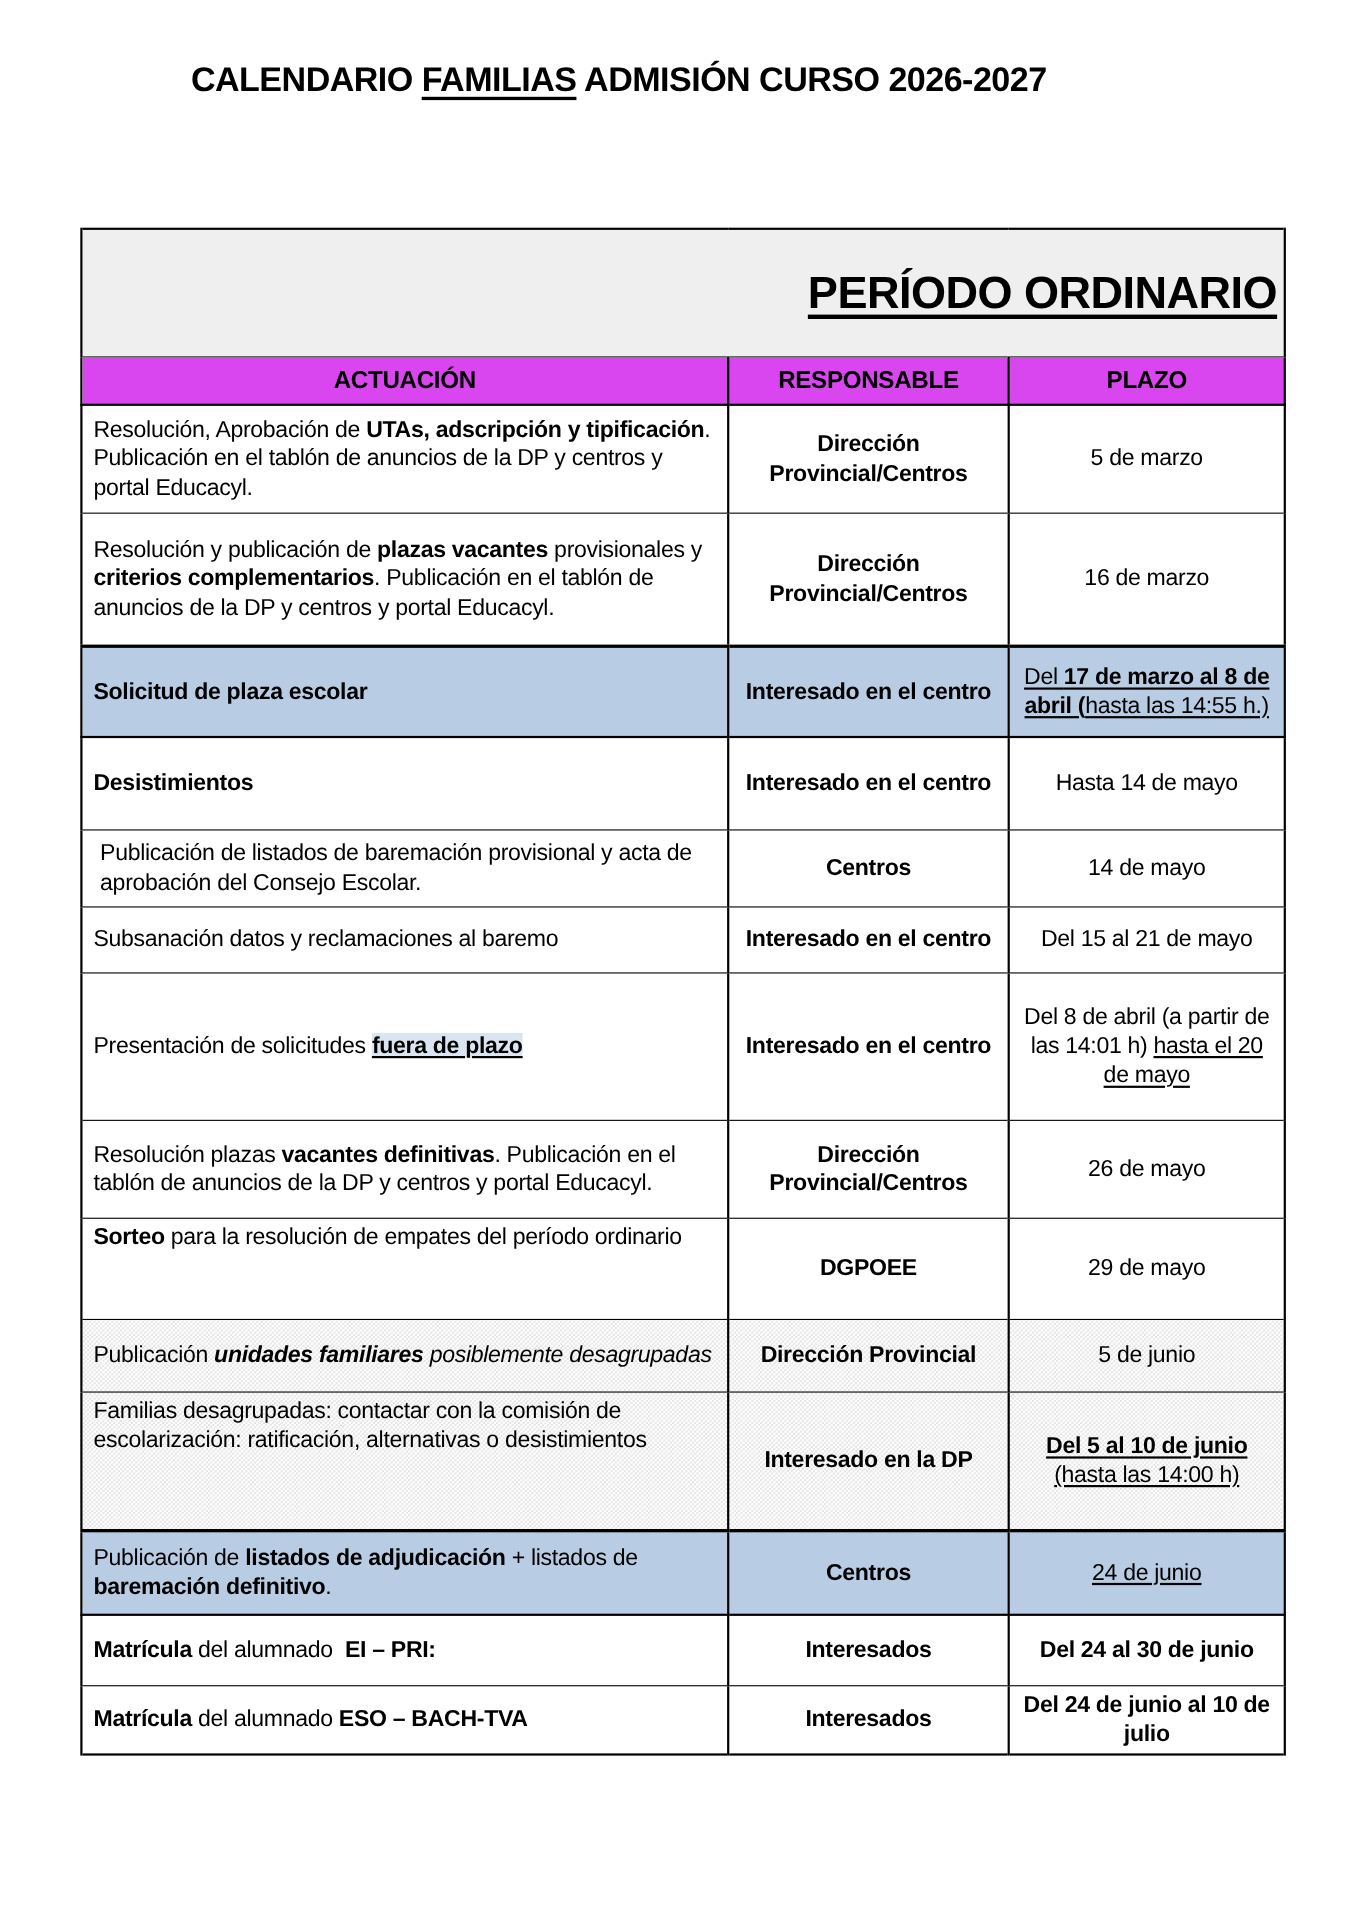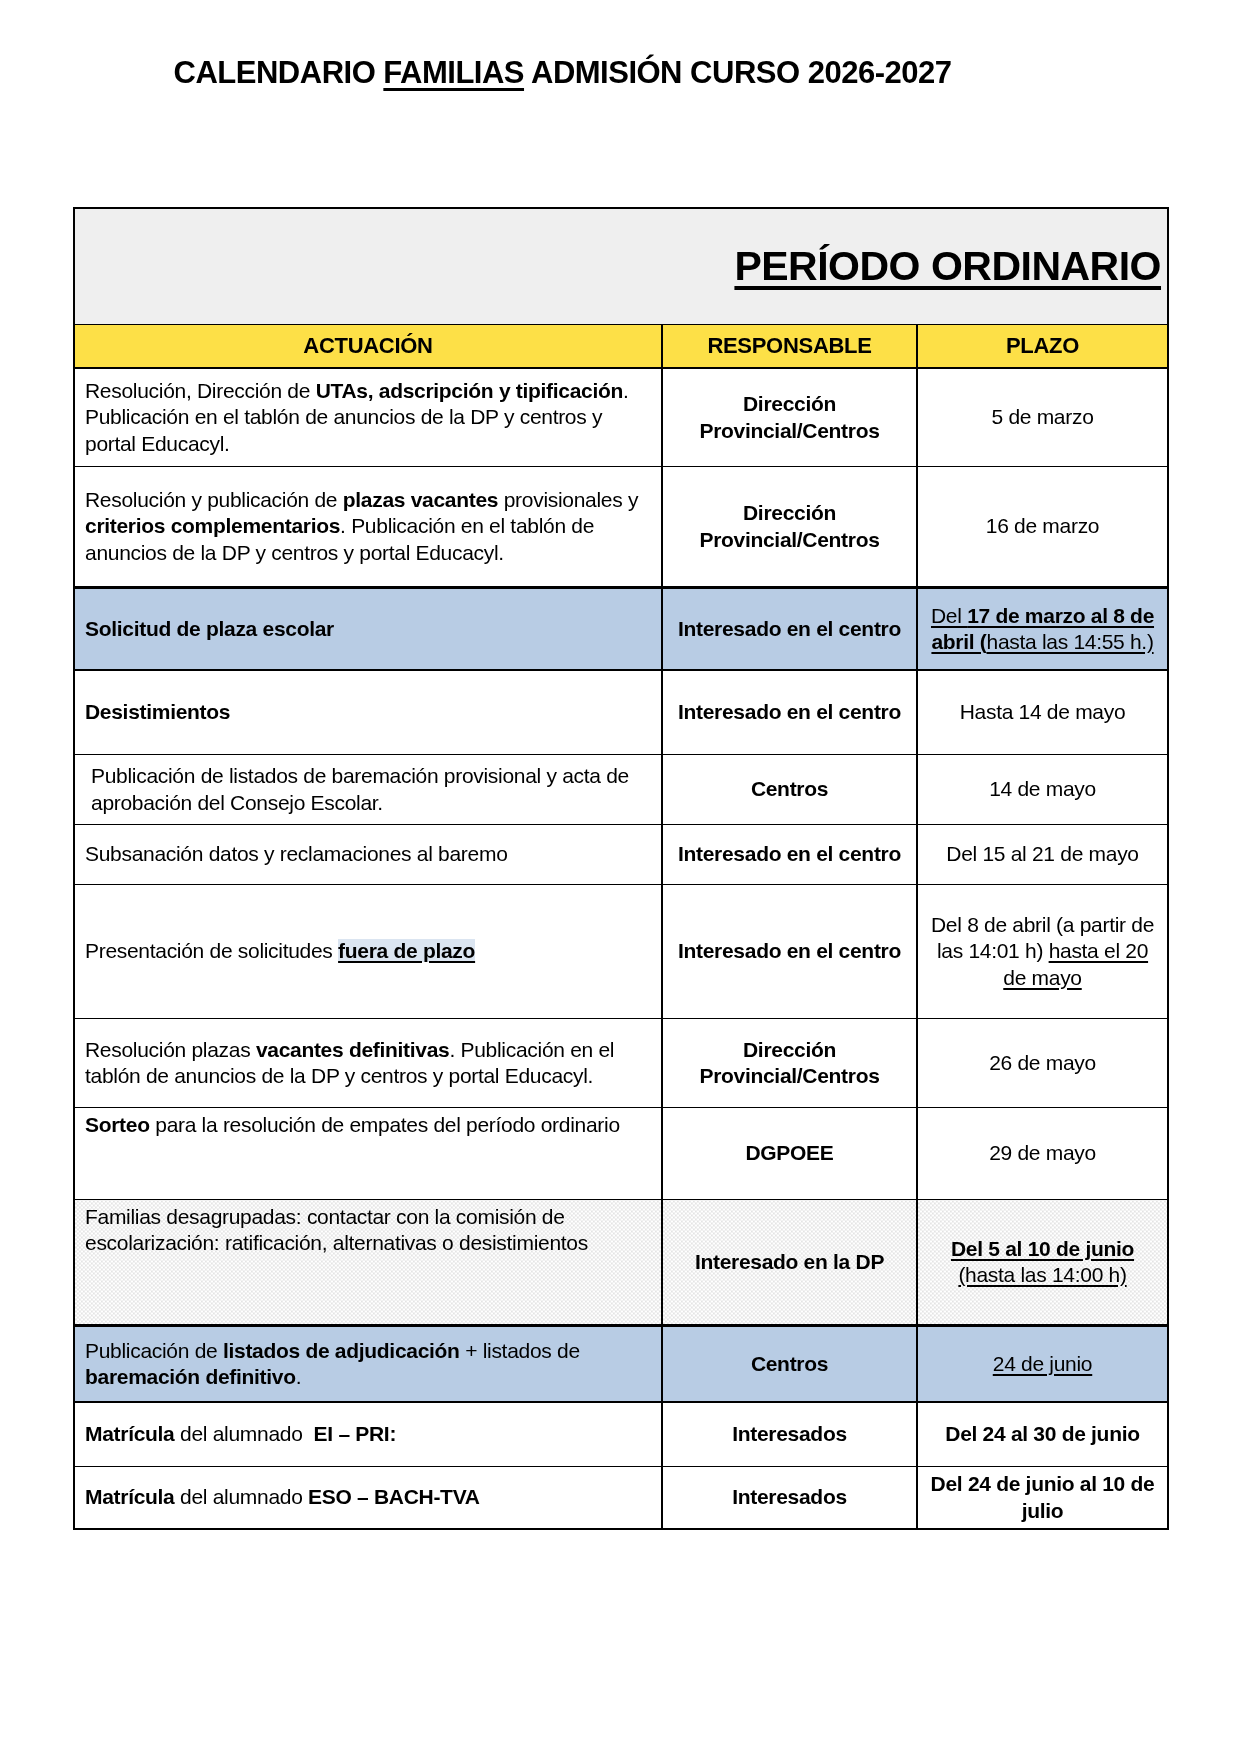--- a/index.html
+++ b/index.html
@@ -29,21 +29,21 @@
   }
   td.banner{
     background:#efefef;height:111px;text-align:right;vertical-align:middle;
     border-bottom-width:1px;
   }
   td.banner span{
     font-size:41px;font-weight:bold;letter-spacing:-0.5px;
     text-decoration:underline;text-decoration-thickness:4px;text-underline-offset:6px;
   }
   th.colhead{
-    background:#fde047;height:38px;text-align:center;vertical-align:middle;
+    background:#d946ef;height:38px;text-align:center;vertical-align:middle;
     font-size:22px;font-weight:bold;border-bottom-width:2px;
   }
   td.act{text-align:left;padding-left:10px;padding-right:10px;}
   td.act.vtop{vertical-align:top;padding-top:4px;}
   td.resp{text-align:center;font-weight:bold;}
   td.plazo{text-align:center;}
   tr.bg-blue td{background:#b8cce4;border-top:3px solid #000;border-bottom:2px solid #000;}
   tr.bg-dots td{
     background-color:#ffffff;
     background-image:
@@ -74,21 +74,21 @@
       </td>
     </tr>
     <tr>
       <th class="colhead">ACTUACIÓN</th>
       <th class="colhead">RESPONSABLE</th>
       <th class="colhead">PLAZO</th>
     </tr>
   </thead>
   <tbody>
       <tr>
-        <td class="act" style="height: 93px;"><span>Resolución, Dirección de </span><span style="font-weight: bold;">UTAs, adscripción y tipificación</span><span>. Publicación en el tablón de anuncios de la DP y centros y portal Educacyl.</span></td>
+        <td class="act" style="height: 93px;"><span>Resolución, Aprobación de </span><span style="font-weight: bold;">UTAs, adscripción y tipificación</span><span>. Publicación en el tablón de anuncios de la DP y centros y portal Educacyl.</span></td>
         <td class="resp">Dirección Provincial/Centros</td>
         <td class="plazo"><span>5 de marzo</span></td>
       </tr>
       <tr>
         <td class="act" style="height: 115px;"><span>Resolución y publicación de </span><span style="font-weight: bold;">plazas vacantes</span><span> provisionales y </span><span style="font-weight: bold;">criterios complementarios</span><span>. Publicación en el tablón de anuncios de la DP y centros y portal Educacyl.</span></td>
         <td class="resp">Dirección Provincial/Centros</td>
         <td class="plazo"><span>16 de marzo</span></td>
       </tr>
       <tr class="bg-blue">
         <td class="act" style="height: 76px;"><span style="font-weight: bold;">Solicitud de plaza escolar</span></td>
@@ -119,20 +119,25 @@
         <td class="act" style="height: 84px; margin-left: 36px;"><span>Resolución plazas </span><span style="font-weight: bold;">vacantes definitivas</span><span>. Publicación en el tablón de anuncios de la DP y centros y portal Educacyl.</span></td>
         <td class="resp">Dirección Provincial/Centros</td>
         <td class="plazo"><span>26 de mayo</span></td>
       </tr>
       <tr>
         <td class="act vtop" style="height: 85px;"><span style="font-weight: bold;">Sorteo</span><span> para la resolución de empates del período ordinario</span></td>
         <td class="resp">DGPOEE</td>
         <td class="plazo"><span>29 de mayo</span></td>
       </tr>
       <tr class="bg-dots">
+        <td class="act" style="height: 61px;"><span>Publicación </span><span style="font-weight: bold; font-style: italic;">unidades familiares</span><span style="font-style: italic;"> </span><span style="font-style: italic;">posiblemente desagrupadas</span></td>
+        <td class="resp">Dirección Provincial</td>
+        <td class="plazo"><span>5 de junio</span></td>
+      </tr>
+      <tr class="bg-dots">
         <td class="act vtop" style="height: 118px;"><span>Familias desagrupadas: contactar con la comisión de escolarización: ratificación, alternativas o desistimientos</span></td>
         <td class="resp">Interesado en la DP</td>
         <td class="plazo"><span class="u" style="font-weight: bold;">Del 5 al 10 de junio</span><span> </span><span class="u">(hasta las 14:00 h)</span></td>
       </tr>
       <tr class="bg-blue">
         <td class="act" style="height: 70px;"><span>Publicación de </span><span style="font-weight: bold;">listados de adjudicación</span><span> + listados de </span><span style="font-weight: bold;">baremación definitivo</span><span>.</span></td>
         <td class="resp">Centros</td>
         <td class="plazo"><span class="u" style="font-weight: normal;">24 de junio</span></td>
       </tr>
       <tr>

